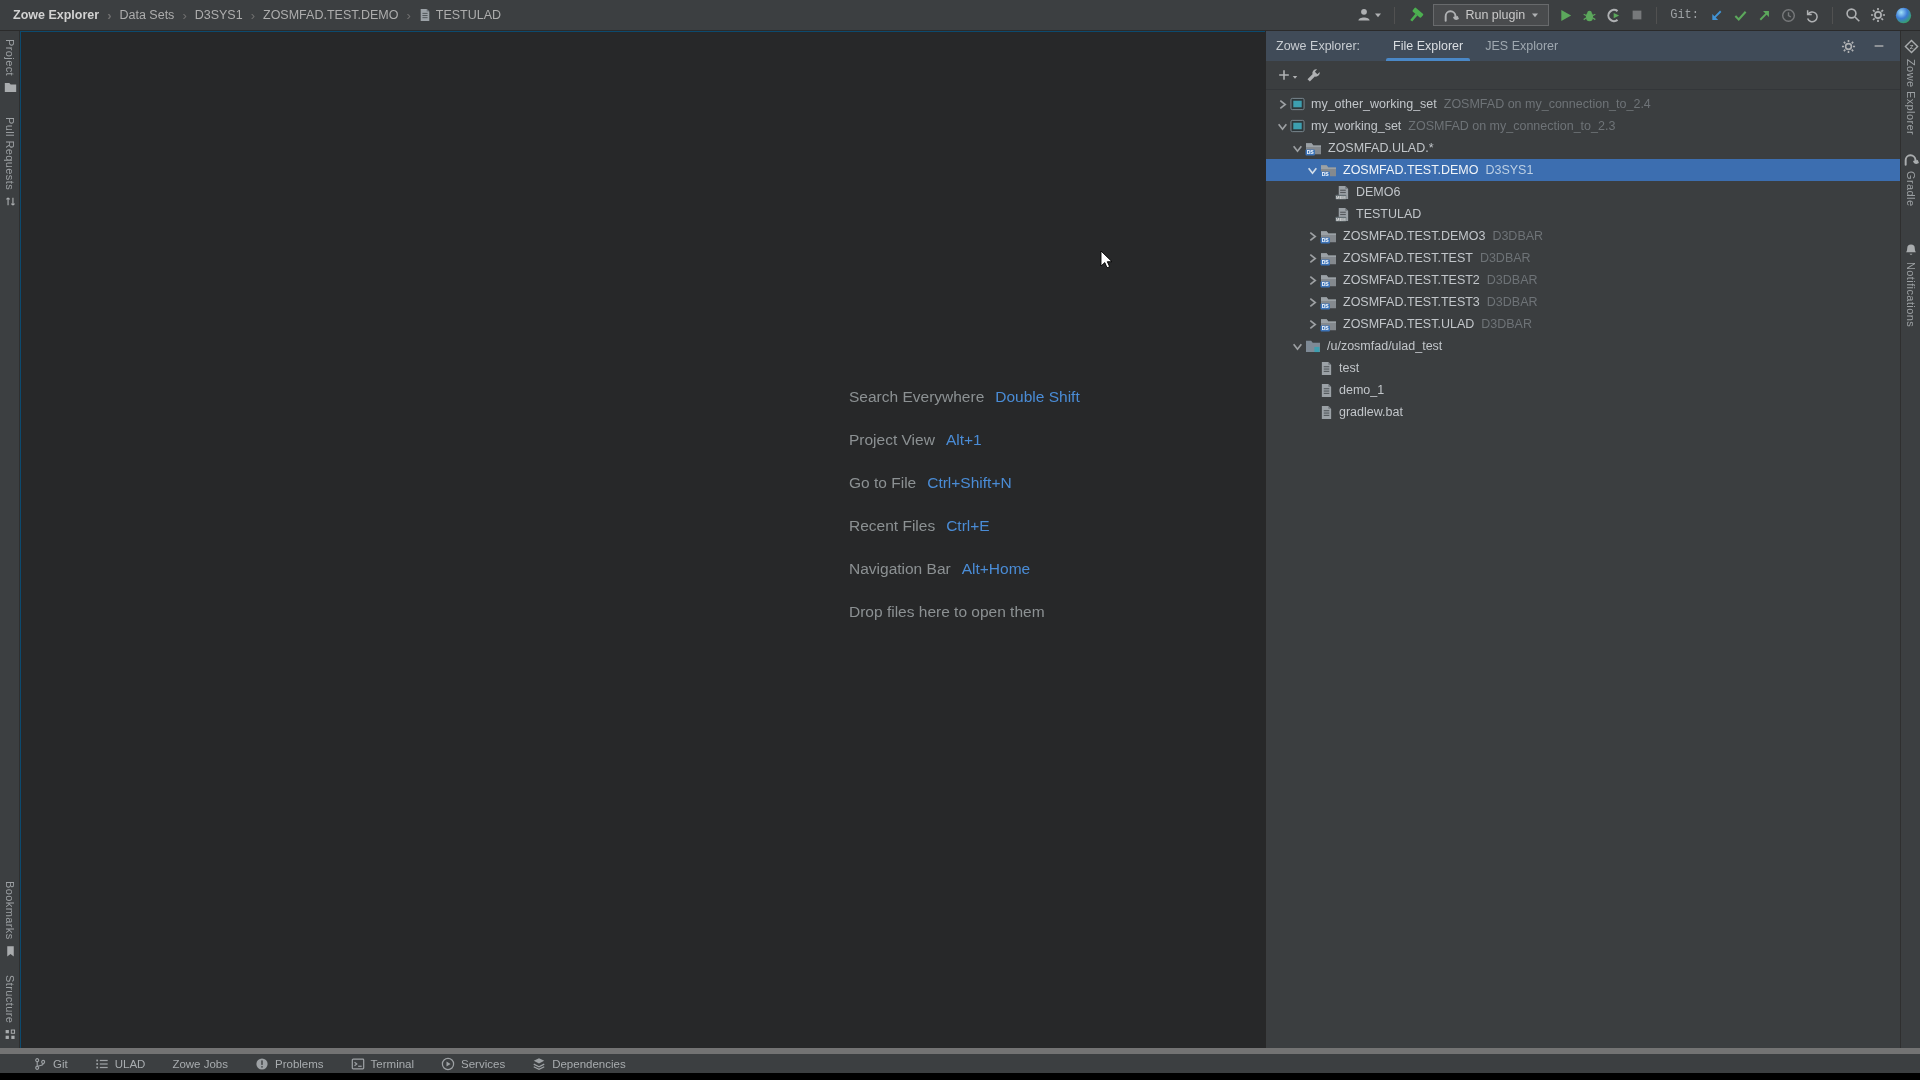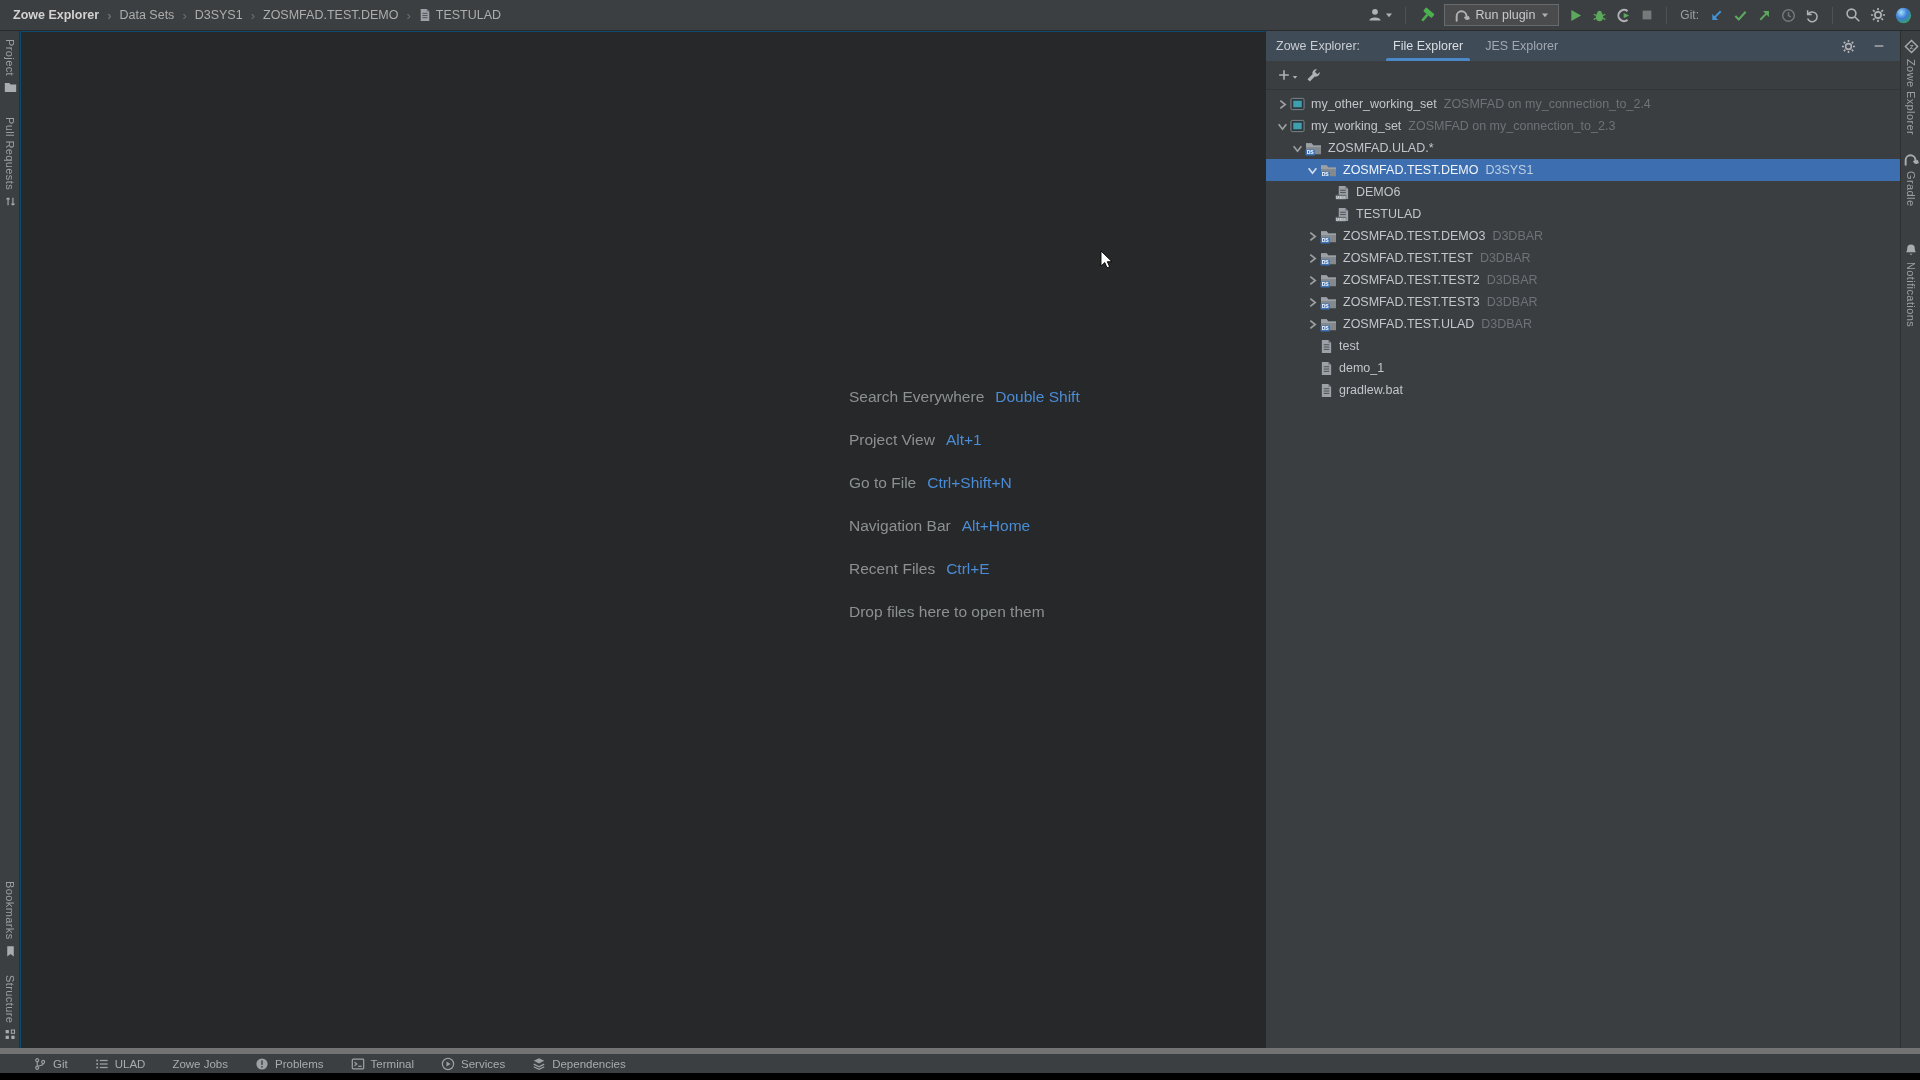--- a/index.html
+++ b/index.html
@@ -15,21 +15,21 @@
   .crumb { display:flex; align-items:center; white-space:nowrap; }
   .crumb:not(:last-child)::after { content:"\203A"; color:#6F6F6F; margin:0 8px; font-size:13px; }
   .crumb.first { color:#D2D2D2; font-weight:bold; }
   .crumb .bc-ic { margin-right:5px; display:inline-flex; }
   .tb-right { margin-left:auto; display:flex; align-items:center; gap:9px; padding-right:8px; height:100%; }
   .tb-ic { display:inline-flex; align-items:center; justify-content:center; color:#AFB1B3; }
   .vsep { width:1px; height:17px; background:#515151; margin:0 3px; }
   .run-pill { height:22px; display:flex; align-items:center; gap:6px; padding:0 9px;
               background:#494B4D; border:1px solid #686A6C; border-radius:0; }
   .run-pill .lbl { color:#C9C9C9; font-size:12.5px; }
-  .git-lbl { color:#9CA0A3; font-size:12px; margin:0 1px; }
+  .git-lbl { color:#9CA0A3; font-size:12px; margin:0 1px;font-family:Liberation Mono, monospace; }
 
   
   .stripe { position:absolute; top:31px; width:20px; height:1017px; background:#3C3F41; }
   .stripe.left  { left:0;   border-right:1px solid #2F2F2F; }
   .stripe.right { left:1900px; border-left:1px solid #2F2F2F; }
   .stripe-item { position:absolute; left:0; width:20px; display:flex; flex-direction:column; align-items:center; gap:5px; }
   .vlabel { writing-mode:vertical-rl; font-size:11px; color:#9CA0A3; letter-spacing:.4px; white-space:nowrap; }
   .stripe-ic { color:#A9ACAE; display:inline-flex; }
 
   
@@ -443,26 +443,26 @@
       </div>
       <div class="sc-row">
         <span class="sc-label">Project View</span>
         <span class="sc-keys">Alt+1</span>
       </div>
       <div class="sc-row">
         <span class="sc-label">Go to File</span>
         <span class="sc-keys">Ctrl+Shift+N</span>
       </div>
       <div class="sc-row">
+        <span class="sc-label">Recent Files</span>
+        <span class="sc-keys">Ctrl+E</span>
+      </div>
+      <div class="sc-row">
         <span class="sc-label">Navigation Bar</span>
         <span class="sc-keys">Alt+Home</span>
-      </div>
-      <div class="sc-row">
-        <span class="sc-label">Recent Files</span>
-        <span class="sc-keys">Ctrl+E</span>
       </div>
       <div class="sc-row">
         <span class="drop-hint">Drop files here to open them</span>
       </div>
     </div>
   </div>
 
   <svg class="cursor" width="14" height="20">
     <path d="M1 1 L1 16 L4.8 12.6 L7 17.8 L9.6 16.7 L7.3 11.7 L12 11.7 Z" fill="#FFFFFF" stroke="#000000" stroke-width="0.9"></path>
   </svg>
@@ -654,20 +654,33 @@
           </span>
         <span class="ticon">
             <svg width="17" height="15">
               <use href="#i-ds"></use>
             </svg>
           </span>
         <span class="tname">ZOSMFAD.TEST.ULAD</span>
         <span class="tqual">D3DBAR</span>
       </div>
 
+      <div class="trow lvl1">
+        <span class="chev">
+            <svg width="11" height="11">
+              <use href="#i-chev-d"></use>
+            </svg>
+          </span>
+        <span class="ticon">
+            <svg width="16" height="14">
+              <use href="#i-uss"></use>
+            </svg>
+          </span>
+        <span class="tname">/u/zosmfad/ulad_test</span>
+      </div>
 
       <div class="trow lvl2">
         <span class="chev"></span>
         <span class="ticon">
             <svg width="13" height="15">
               <use href="#i-file"></use>
             </svg>
           </span>
         <span class="tname">test</span>
       </div>

